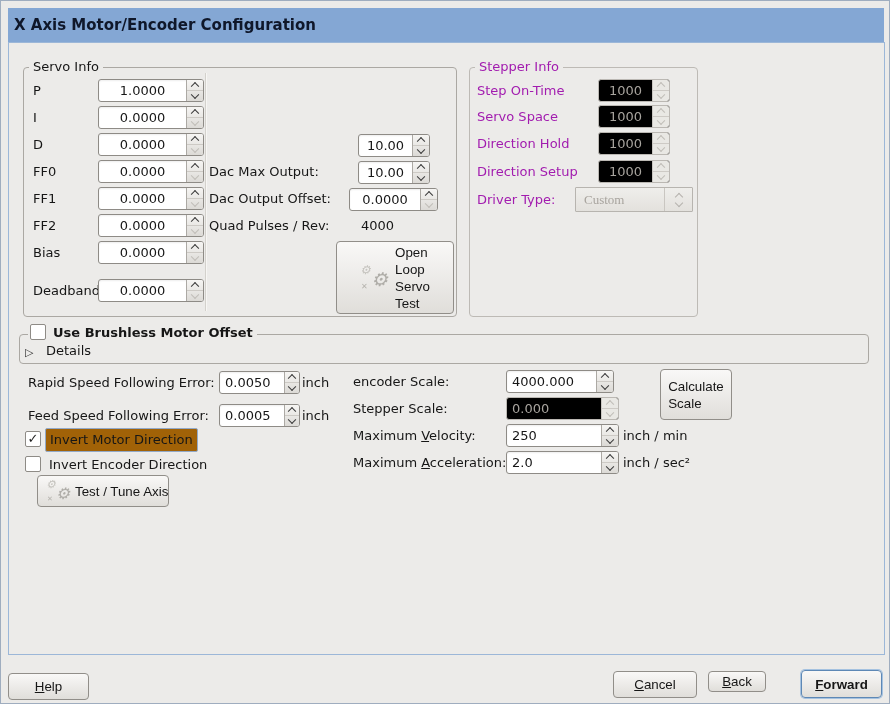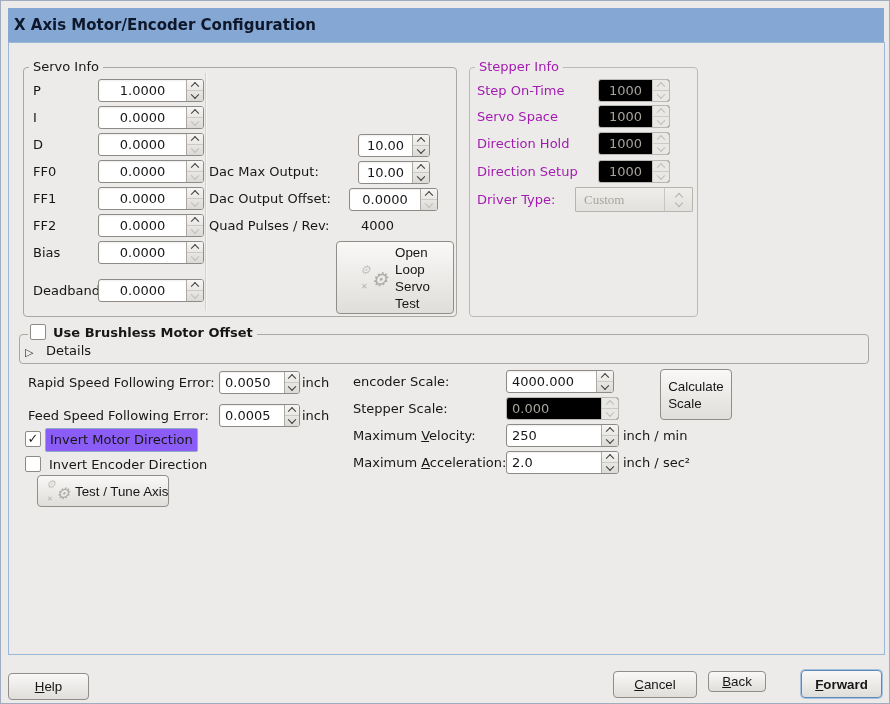--- a/index.html
+++ b/index.html
@@ -53,21 +53,21 @@
   .u{text-decoration:underline;}
   .multiline{white-space:pre-line;text-align:left;line-height:17px;}
   
   .cb{
     position:absolute;width:16px;height:16px;box-sizing:border-box;z-index:3;
     border:1px solid #8E8B86;border-radius:2px;background:#FFFFFF;
     display:flex;align-items:center;justify-content:center;
     font-size:13px;font-weight:bold;color:#1F1F1F;line-height:14px;
   }
   .focusbox{
-    position:absolute;box-sizing:border-box;background:#8b5cf6;border:1px solid #92A9C8;
+    position:absolute;box-sizing:border-box;background:#a16207;border:1px solid #92A9C8;
     border-radius:2px;line-height:22px;padding:0 4px;z-index:2;white-space:nowrap;
   }
   
   .combo{
     position:absolute;box-sizing:border-box;border:1px solid #B7B4AF;border-radius:1px;
     background:linear-gradient(#EFEEEB,#E3E1DD);display:flex;z-index:2;font-family:Liberation Serif, serif;
   }
   .combo .txt{flex:1;display:flex;align-items:center;padding-left:8px;color:#A8A49E;}
   .combo .dd{width:27px;position:relative;border-left:1px solid #C9C6C1;}
   .combo .dd::before,.combo .dd::after{

